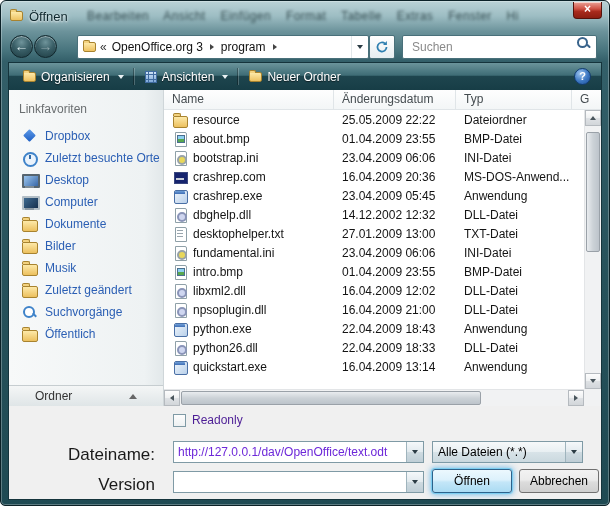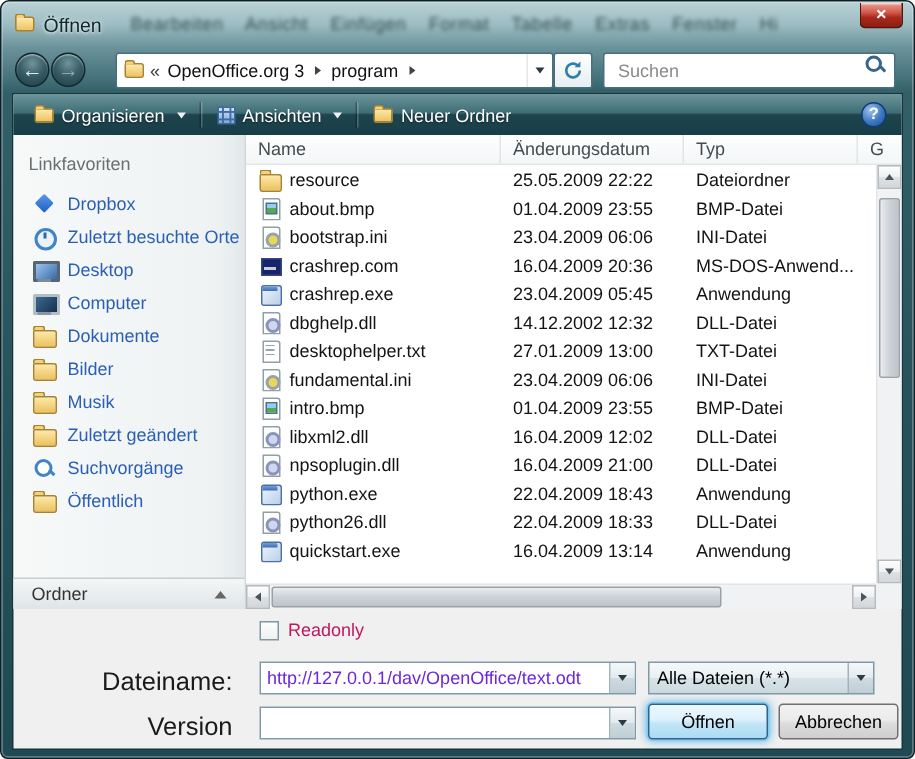--- a/index.html
+++ b/index.html
@@ -50,21 +50,21 @@
     background:radial-gradient(circle at 35% 30%,#9cc4ee 0%,#3c77c2 55%,#1d4f96 100%);color:#fff;font-size:11px;font-weight:bold;text-align:center;line-height:15px;}
   .mfold{position:relative;width:13px;height:10px;background:linear-gradient(#fde9a9,#eec261);border:1px solid #a8832f;border-radius:1px 2px 2px 2px;}
   .mfold::before{content:"";position:absolute;top:-3px;left:-1px;width:5px;height:2px;background:#f3d27f;border:1px solid #a8832f;border-bottom:none;border-radius:2px 2px 0 0;}
   .ti-views{width:12px;height:12px;background:linear-gradient(#cfe3f7,#7fa9d8);border:1px solid #3f6ba0;position:relative;}
   .ti-views::before{content:"";position:absolute;inset:0;background-image:linear-gradient(#3f6ba0 1px,transparent 1px),linear-gradient(90deg,#3f6ba0 1px,transparent 1px);background-size:5px 5px;background-position:2px 2px;}
   
   .main{position:absolute;top:27px;left:0;right:0;height:316px;display:flex;}
   .sidebar{width:155px;background:linear-gradient(90deg,#f7f9f9 0%,#eef2f3 88%,#e2e8ea 100%);border-right:1px solid #cfd6d9;position:relative;display:flex;flex-direction:column;padding-top:10px;}
   .side-hd{color:#6b6f71;font-size:12px;padding:2px 0 9px 10px;}
   .sitem{display:flex;align-items:center;height:22px;padding-left:12px;gap:7px;color:#2b5fb4;font-size:12px;white-space:nowrap;overflow:hidden;}
-  .ordnerbar{position:absolute;left:0;right:0;bottom:0;height:21px;background:linear-gradient(#f4f6f6,#dfe5e7);border-top:1px solid #c6cdd0;display:flex;align-items:center;justify-content:space-between;padding:0 12px;font-size:12px;color:#333;}
+  .ordnerbar{position:absolute;left:0;right:0;bottom:0;height:21px;background:linear-gradient(#f4f6f6,#dfe5e7);border-top:1px solid #c6cdd0;display:flex;align-items:center;justify-content:space-between;padding:0 26px;font-size:12px;color:#333;}
   .chev-up{width:0;height:0;border-left:4px solid transparent;border-right:4px solid transparent;border-bottom:5px solid #666;}
   
   .si{width:17px;height:16px;position:relative;flex:0 0 17px;}
   .si-folder::before{content:"";position:absolute;left:1px;top:4px;width:14px;height:10px;background:linear-gradient(#fde9a9,#ecc05e);border:1px solid #a8832f;border-radius:1px 2px 2px 2px;}
   .si-folder::after{content:"";position:absolute;left:1px;top:1px;width:6px;height:2px;background:#f3d27f;border:1px solid #a8832f;border-bottom:none;border-radius:2px 2px 0 0;}
   .si-box::before{content:"";position:absolute;left:4px;top:3px;width:9px;height:9px;background:linear-gradient(135deg,#5e9ae8,#1d5fc4);transform:rotate(45deg);border-radius:1px;}
   .si-clock::before{content:"";position:absolute;left:2px;top:2px;width:11px;height:11px;border:2px solid #3f83c9;border-radius:50%;background:#eaf3fc;}
   .si-clock::after{content:"";position:absolute;left:8px;top:5px;width:2px;height:4px;background:#2f6aa8;}
   .si-monitor::before{content:"";position:absolute;left:1px;top:2px;width:14px;height:10px;background:linear-gradient(135deg,#9cc6ee,#3868a8);border:2px solid #56656f;border-radius:1px;}
   .si-monitor::after{content:"";position:absolute;left:4px;bottom:0;width:9px;height:2px;background:#7d8b95;}
@@ -100,21 +100,21 @@
   .sbtn{position:absolute;background:linear-gradient(#fdfdfd,#eef0f1 50%,#dfe2e5 50%,#d2d6da);border:1px solid #b5babf;display:flex;align-items:center;justify-content:center;}
   .vup{top:0;left:0;right:0;height:16px;} .vdn{bottom:0;left:0;right:0;height:16px;}
   .vthumb{position:absolute;left:1px;right:1px;top:22px;height:120px;background:linear-gradient(90deg,#e9ecef,#ccd2d7 50%,#bdc4cb);border:1px solid #9aa1a8;border-radius:2px;}
   .hscroll{position:absolute;left:0;right:17px;bottom:0;height:17px;background:#f1f2f3;border-top:1px solid #e3e5e7;}
   .hlf{left:0;top:0;bottom:0;width:16px;} .hrt{right:0;top:0;bottom:0;width:16px;}
   .hthumb{position:absolute;top:1px;bottom:1px;left:17px;width:300px;background:linear-gradient(180deg,#e9ecef,#ccd2d7 50%,#bdc4cb);border:1px solid #9aa1a8;border-radius:2px;}
   .corner{position:absolute;right:0;bottom:0;width:17px;height:17px;background:#f1f2f3;}
   
   .readonly{position:absolute;left:164px;top:350px;display:flex;align-items:center;gap:6px;}
   .cbx{width:13px;height:13px;background:linear-gradient(#fdfdfd,#eef1f2);border:1px solid #7f9aa5;}
-  .cbx-label{font-size:12px;color:#be185d;}
+  .cbx-label{font-size:12px;color:#4c1d95;}
   .flabel{position:absolute;left:8px;width:138px;text-align:right;font-size:17px;color:#1a1a1a;}
   .lbl-file{top:382px;} .lbl-ver{top:412px;}
   .combo{display:flex;background:#fff;border:1px solid #7f9aa5;height:100%;}
   .combo input{flex:1;min-width:0;border:none;outline:none;background:transparent;padding:0 4px;font-size:12px;font-family:inherit;color:#6d28d9;}
   .combo .val{flex:1;min-width:0;padding:3px 5px;font-size:12px;color:#000;white-space:nowrap;overflow:hidden;}
   .dd{width:17px;border-left:1px solid #9fb4bd;background:linear-gradient(#f5f8fa,#e2eaee 50%,#cfdbe1 50%,#bfced6);display:flex;align-items:center;justify-content:center;}
   .combo-file{position:absolute;left:164px;top:378px;width:251px;height:22px;}
   .combo-type{position:absolute;left:423px;top:378px;width:151px;height:22px;}
   .combo-type .combo{background:linear-gradient(#f6f9fa,#e8eff2 50%,#d8e3e8 50%,#cbd9df);}
   .combo-ver{position:absolute;left:164px;top:408px;width:251px;height:22px;}

